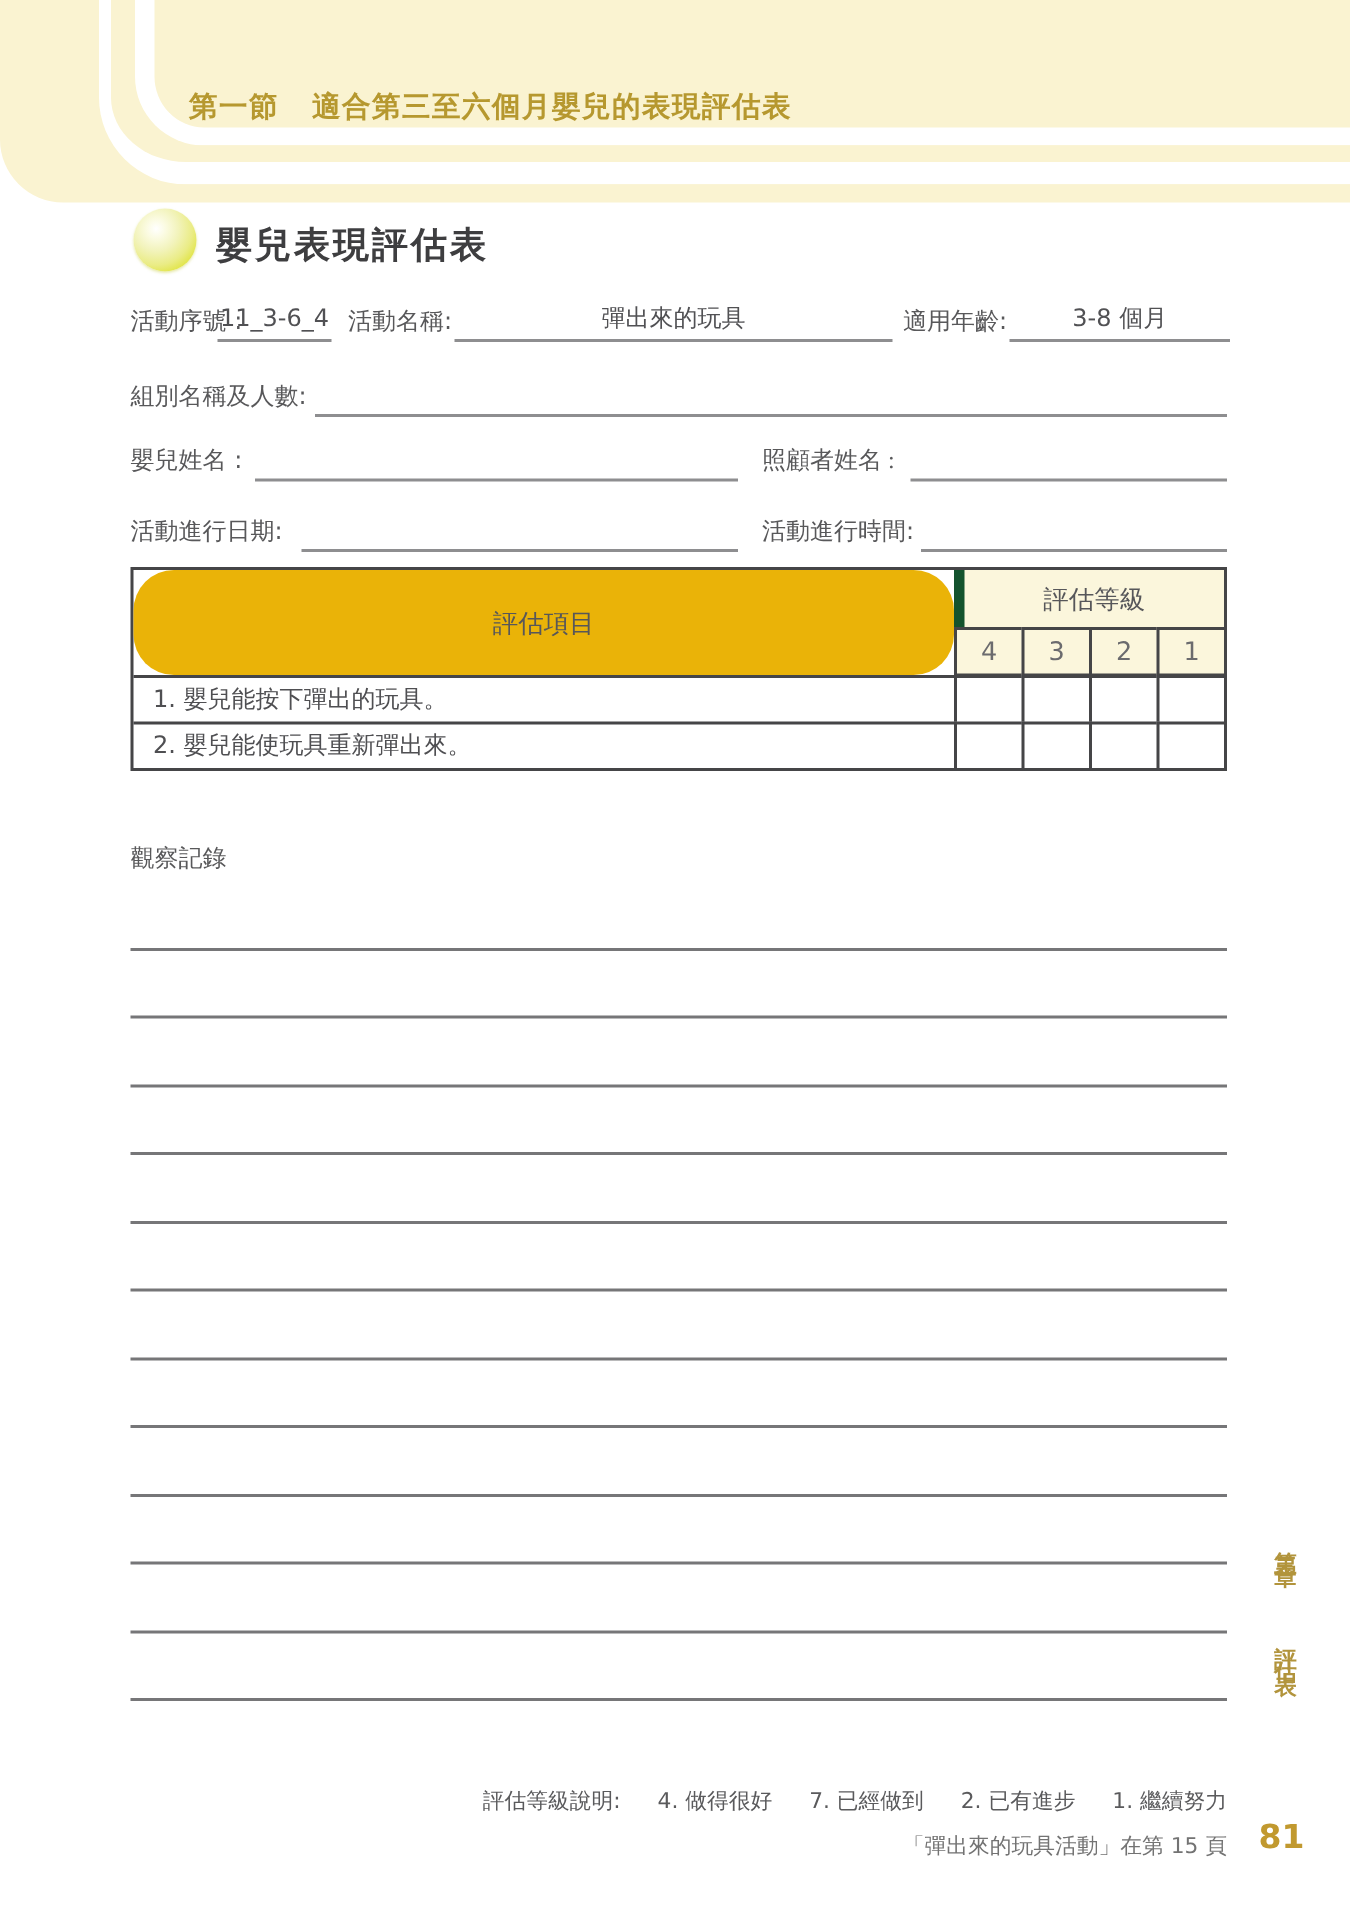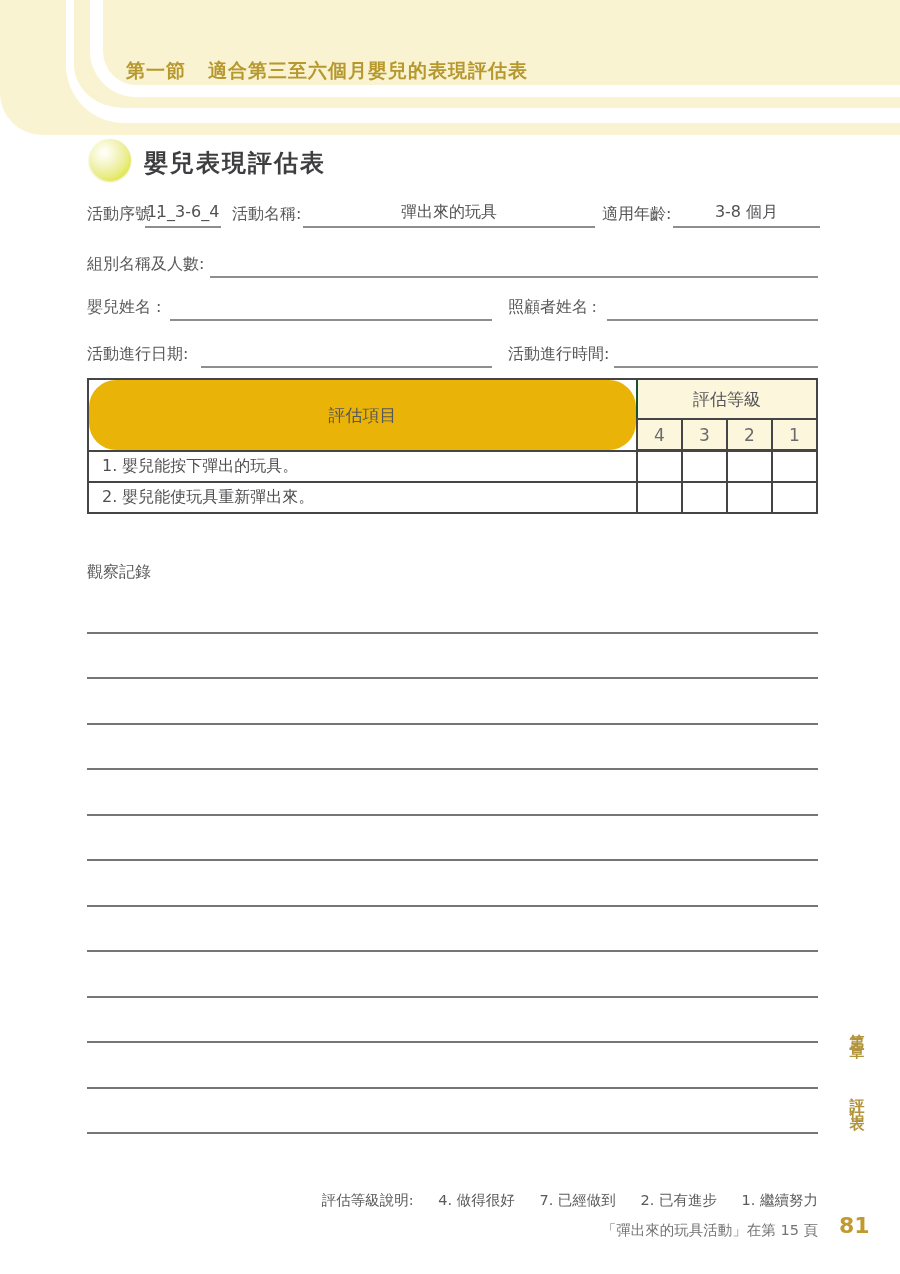--- a/index.html
+++ b/index.html
@@ -64,21 +64,21 @@
     display:grid; grid-template-columns:1fr 45px 45px 45px 45px;
     grid-template-rows:38px 32px 31px 31px;
   }
   .tcell { display:flex; align-items:center; color:#57575a; }
   .th-items {
     grid-column:1; grid-row:1/3; background:#eab308;
     justify-content:center; font-size:17px;border-radius:27px;
   }
   .th-grade {
     grid-column:2/6; grid-row:1; background:#fbf6dc;
-    justify-content:center; font-size:17px; border-left:2px solid #14532d;
+    justify-content:center; font-size:17px; border-left:7px solid #14532d;
   }
   .th-digit {
     background:#fbf6dc; justify-content:center; font-size:17px;
     color:#6b6b6e; border-left:2px solid #454547; border-top:2px solid #454547;
     border-bottom:1px solid #454547;
   }
   .td-item {
     grid-column:1; border-top:2px solid #454547; font-size:16px;
     color:#4f4f52; padding-left:13px;
   }

